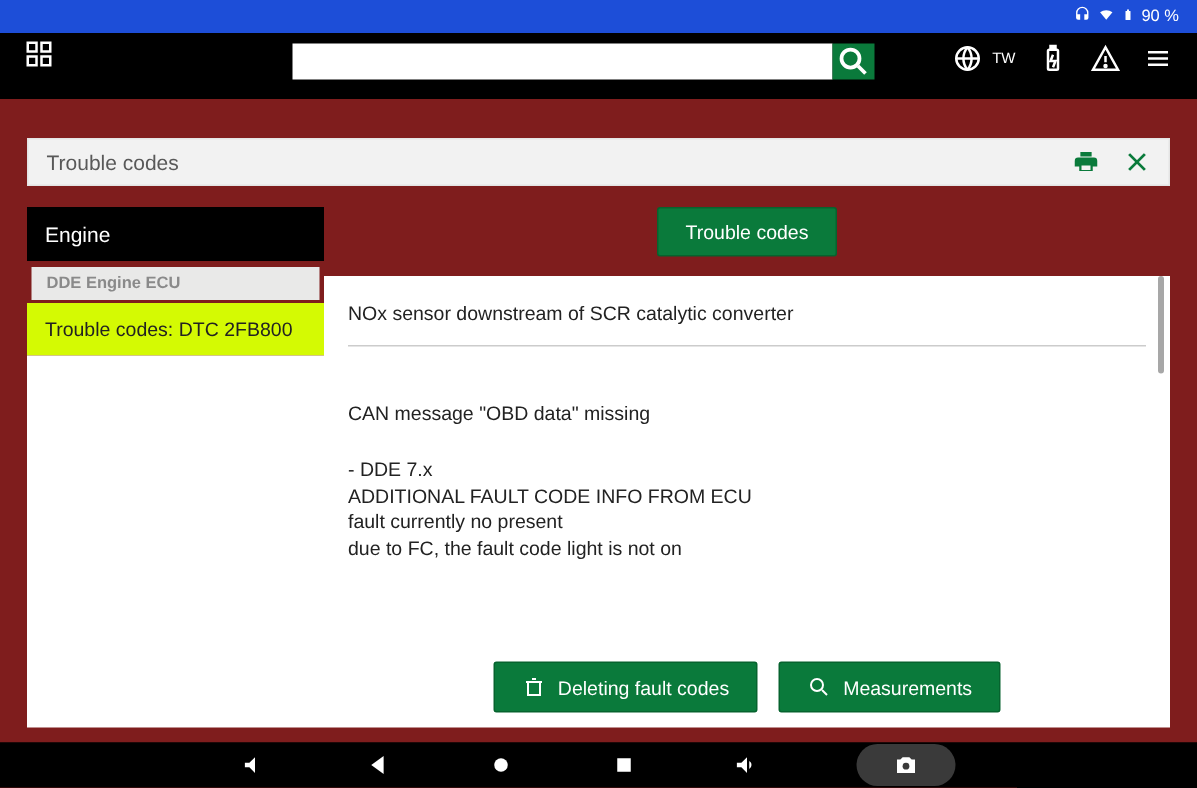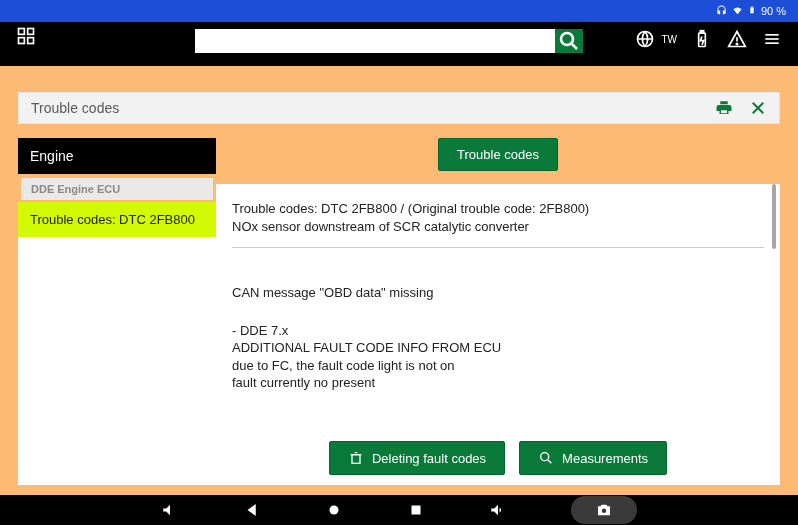--- a/index.html
+++ b/index.html
@@ -16,21 +16,21 @@
     .voltage-wrap { display: flex; flex-direction: column; align-items: center; color: #1fae3e; }
     .voltage-wrap .tb-icon { margin-bottom: 2px; color: #1fae3e; }
     .voltage-text { font-size: 9px; color: #1fae3e; font-weight: bold; }
     .search-wrap { flex: 1; display: flex; margin: 3px 52px 0 150px; }
     .search-input { flex: 1; height: 24px; border: none; background: #fff; padding: 0 10px; font-size: 12px; }
     .search-btn { width: 28px; height: 24px; background: #0a7a3b; border: none; display: flex; align-items: center; justify-content: center; color: #fff; cursor: pointer; }
     .topbar-right { display: flex; align-items: center; gap: 15px; margin-top: 3px; }
     .tb-small { font-size: 10px; color:#fff; margin-left: -9px; }
     
     
-    .content-area { flex: 1; background: #fdba74; display: flex; flex-direction: column; overflow: hidden; }
+    .content-area { flex: 1; background: #7f1d1d; display: flex; flex-direction: column; overflow: hidden; }
     .breadcrumb { margin: 26px 18px 14px 18px; background: #f2f2f2; border: 1px solid #e4e4e4; height: 32px; display: flex; align-items: center; padding: 0 12px; font-size: 14px; color: #595959; }
     .breadcrumb-actions { margin-left: auto; display: flex; gap: 16px; align-items: center; }
     .bc-icon { width: 18px; height: 18px; color: #0a7a3b; cursor: pointer; display:flex; align-items:center; justify-content:center;}
     
     
     .body { flex: 1; display: flex; padding: 0 18px 10px 18px; overflow: hidden; }
     .sidebar { width: 198px; display: flex; flex-direction: column; }
     .sidebar-hdr { background: #000; color: #fff; padding: 10px 12px; font-size: 14px; font-weight: 500; }
     .sidebar-sub { background: #e9e9e8; color: #8a8a8a; padding: 5px 10px; font-size: 11px; margin: 4px 3px 2px 3px; font-weight: bold; }
     .sidebar-item { background: #d4fa03; color: #222; padding: 10px 12px; font-size: 13px; cursor: pointer; }
@@ -175,29 +175,28 @@
     </div>
 
     <div class="main">
       <div class="main-btn-row">
         <button class="green-btn">Trouble codes</button>
       </div>
 
       <div class="detail-panel">
         <div class="scrollbar"></div>
         <div class="detail-text">
-          <div>Trouble codes: DTC 2FB800 / (Original trouble code: 2FB800)</div>
           <div>NOx sensor downstream of SCR catalytic converter</div>
           <hr>
           <div>CAN message "OBD data" missing</div>
           <div style="height:20px"></div>
           <div>- DDE 7.x</div>
           <div>ADDITIONAL FAULT CODE INFO FROM ECU</div>
+          <div>fault currently no present</div>
           <div>due to FC, the fault code light is not on</div>
-          <div>fault currently no present</div>
         </div>
 
         <div class="footer-btns">
           <button class="green-btn">
             <span class="ico">
               <svg viewBox="0 0 24 24" fill="none" stroke="#fff" stroke-width="2">
                   <rect x="6" y="7" width="12" height="13"></rect>
                   <path d="M4 7h16M10 4h4"></path>
                 </svg>
             </span>

